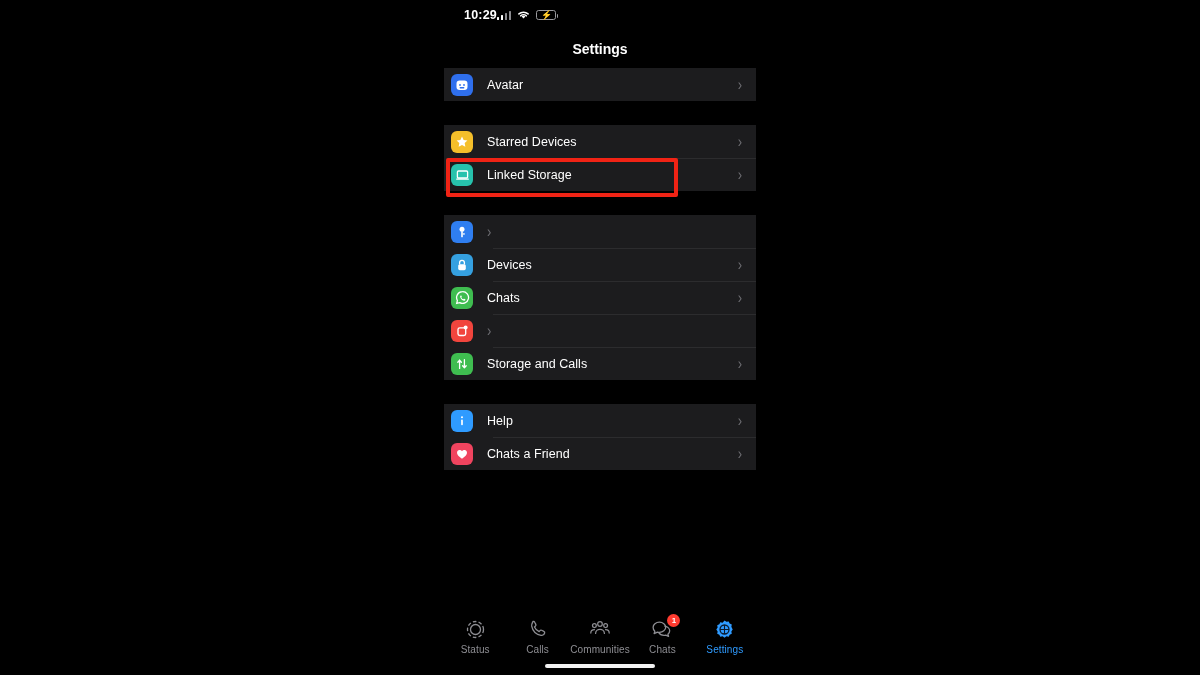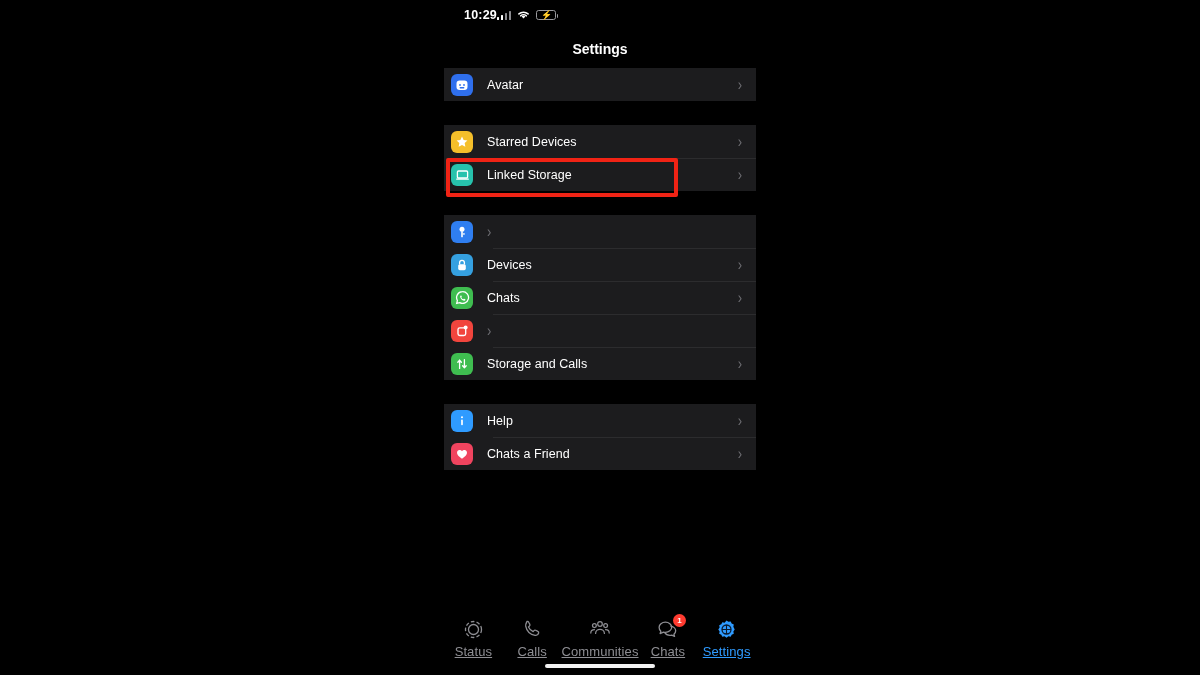--- a/index.html
+++ b/index.html
@@ -138,24 +138,23 @@
     padding-top: 8px;
   }
   .tab {
     flex: 1 1 0;
     display: flex; flex-direction: column; align-items: center;
     gap: 3px;
     position: relative;
   }
   .tab .ticon { height: 24px; display:flex; align-items:center; justify-content:center; position: relative; }
   .tab .tlabel {
-    font-size: 13px;
+    font-size: 10px;
     color: #8e8e93;
     letter-spacing: 0.1px;
-    text-decoration: underline;
   }
   .tab.active .tlabel { color: #2f9bff; }
   .badge {
     position: absolute;
     top: -3px; right: -7px;
     min-width: 13px; height: 13px;
     background: #ff3b30;
     border-radius: 7px;
     color: #ffffff;
     font-size: 8px;

